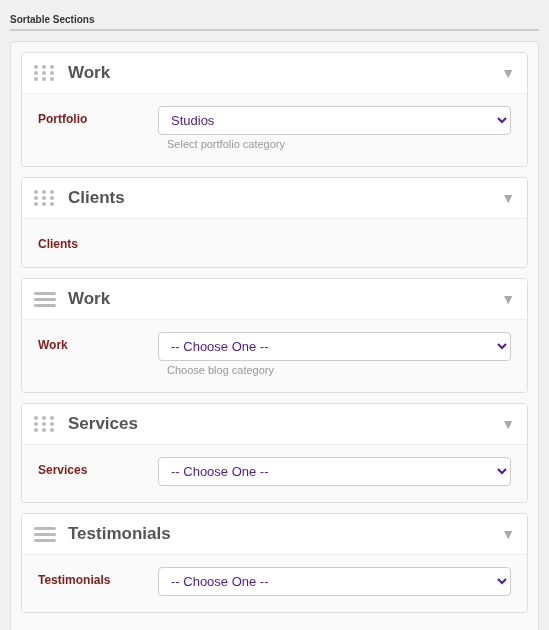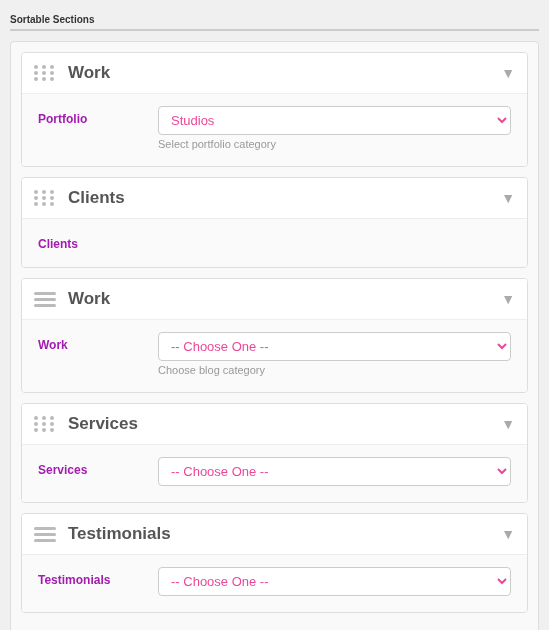--- a/index.html
+++ b/index.html
@@ -78,43 +78,44 @@
       padding: 12px 16px;
       background: #fafafa;
     }
     .field-row {
       display: flex;
       align-items: flex-start;
       margin-bottom: 4px;
     }
     .field-label {
       font-weight: bold;
-      color: #a21caf;
+      color: #7f1d1d;
       font-size: 12px;
       width: 120px;
       padding-top: 6px;
       flex-shrink: 0;
     }
     .field-control {
       flex: 1;
     }
     .field-select {
       width: 100%;
       padding: 5px 8px;
       border: 1px solid #ccc;
       border-radius: 4px;
       background: #fff;
       font-size: 13px;
-      color: #ec4899;
+      color: #4c1d95;
       appearance: auto;
     }
     .field-hint {
       font-size: 11px;
       color: #999;
       margin-top: 3px;
+      margin-left: 9px;
     }
   </style>
 </head>
 <body>
 
 <div class="page-title">Sortable Sections</div>
 
 <div class="outer-container" id="sections-container">
 
 <div class="section-block">

